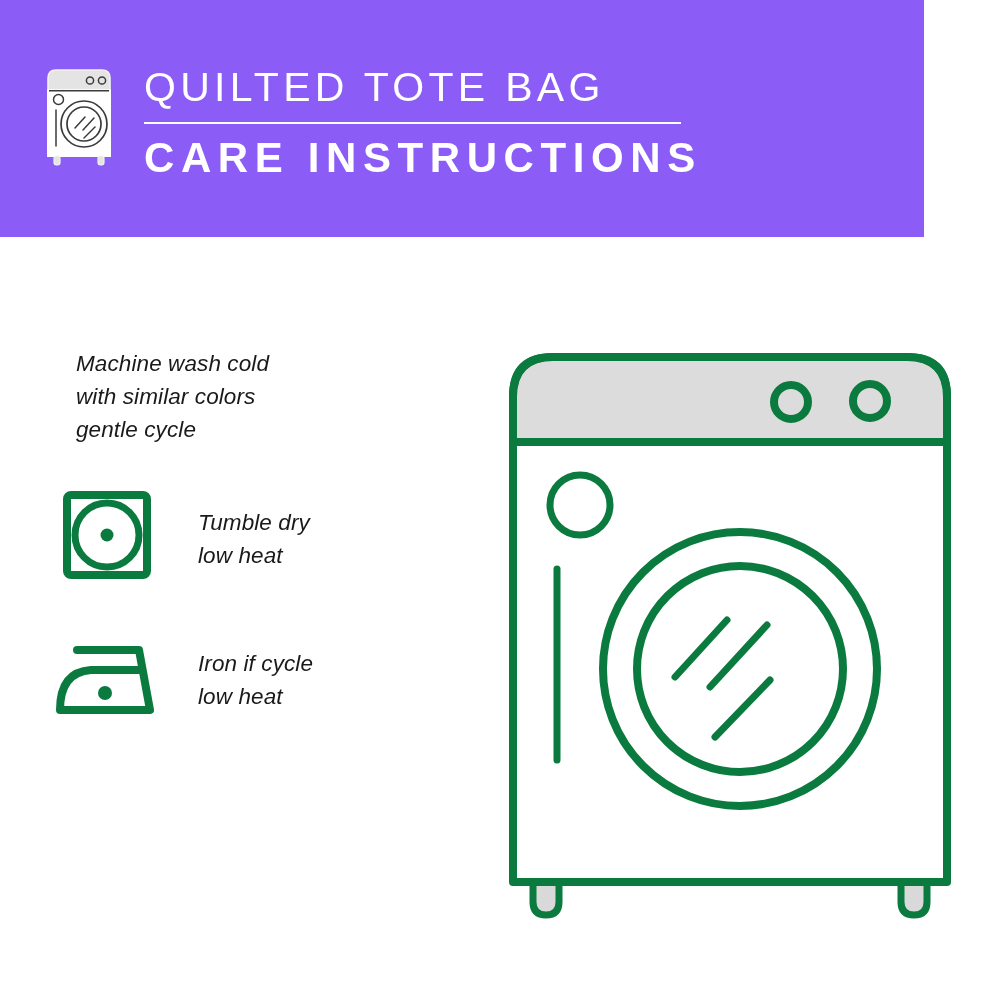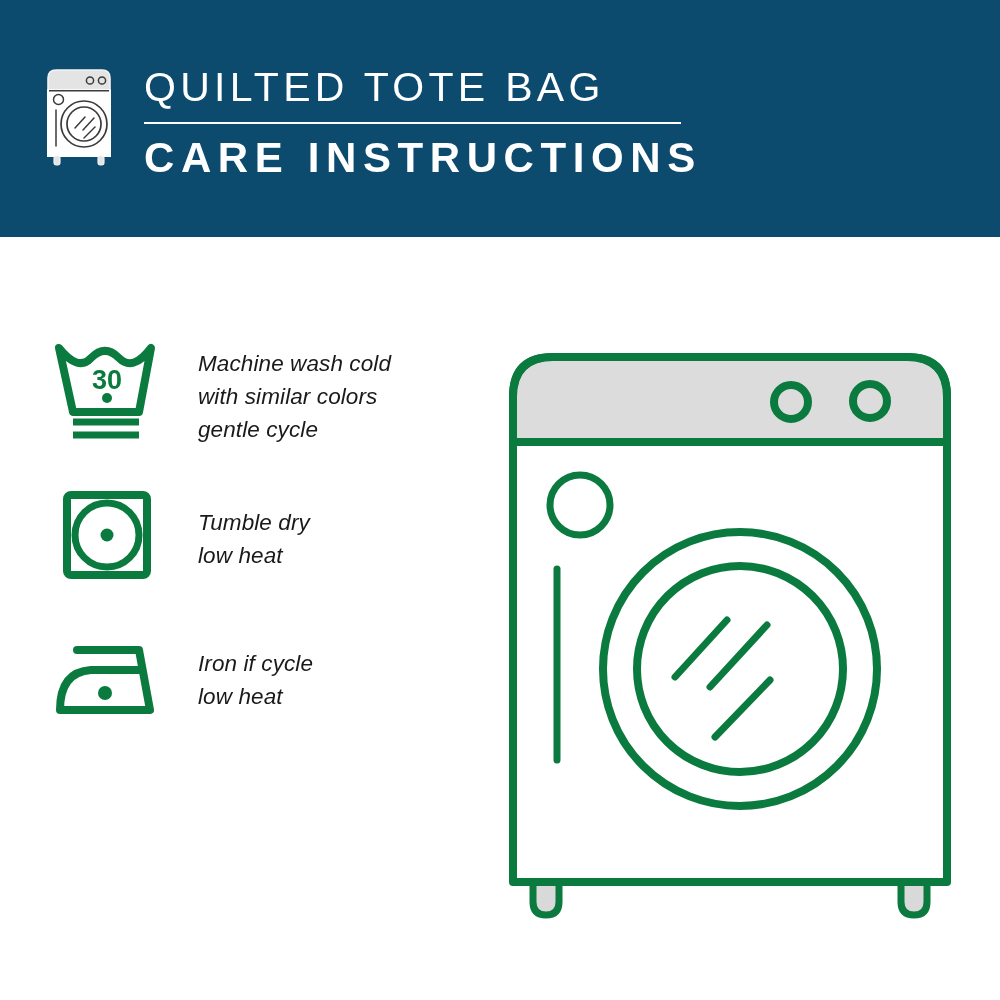--- a/index.html
+++ b/index.html
@@ -13,23 +13,23 @@
     font-family: "Liberation Sans", sans-serif;
     overflow: hidden;
     position: relative;
   }
 
   
   .header {
     position: absolute;
     left: 0;
     top: 0;
-    width: 1000px;
+    width: 924px;
     height: 237px;
-    background: #0c4a6e;
+    background: #8b5cf6;
     box-sizing: border-box;
   }
   .header-inner {
     position: absolute;
     left: 42px;
     top: 62px;
     display: flex;
     align-items: flex-start;
   }
   .brand-icon {
@@ -167,32 +167,20 @@
     </div>
 
   </div>
 </div>
 
 <div class="content">
 
   <div class="care-list">
 
     <div class="care-row r1">
-      <span class="care-symbol">
-        <svg viewBox="0 0 112 104" width="112" height="104" xmlns="http://www.w3.org/2000/svg">
-
-          <path d="M8 10 Q27 34 40 20 Q54 6 68 20 Q82 34 100 10 L88 74 L22 74 Z" fill="none" stroke="#0B7A3E" stroke-width="8" stroke-linejoin="round" stroke-linecap="round"></path>
-
-          <line x1="22" y1="84" x2="88" y2="84" stroke="#0B7A3E" stroke-width="7" stroke-linecap="butt"></line>
-          <line x1="22" y1="97" x2="88" y2="97" stroke="#0B7A3E" stroke-width="7" stroke-linecap="butt"></line>
-
-          <text x="56" y="51" text-anchor="middle" font-family="Liberation Sans, sans-serif" font-size="27" font-weight="bold" fill="#0B7A3E">30</text>
-          <circle cx="56" cy="60" r="5" fill="#0B7A3E"></circle>
-        </svg>
-      </span>
       <div class="care-text">Machine wash cold
 with similar colors
 gentle cycle</div>
     </div>
 
 
     <div class="care-row r3">
       <span class="care-symbol">
         <svg viewBox="0 0 112 104" width="112" height="104" xmlns="http://www.w3.org/2000/svg">
           <rect x="16" y="12" width="80" height="80" rx="4" fill="none" stroke="#0B7A3E" stroke-width="8"></rect>

